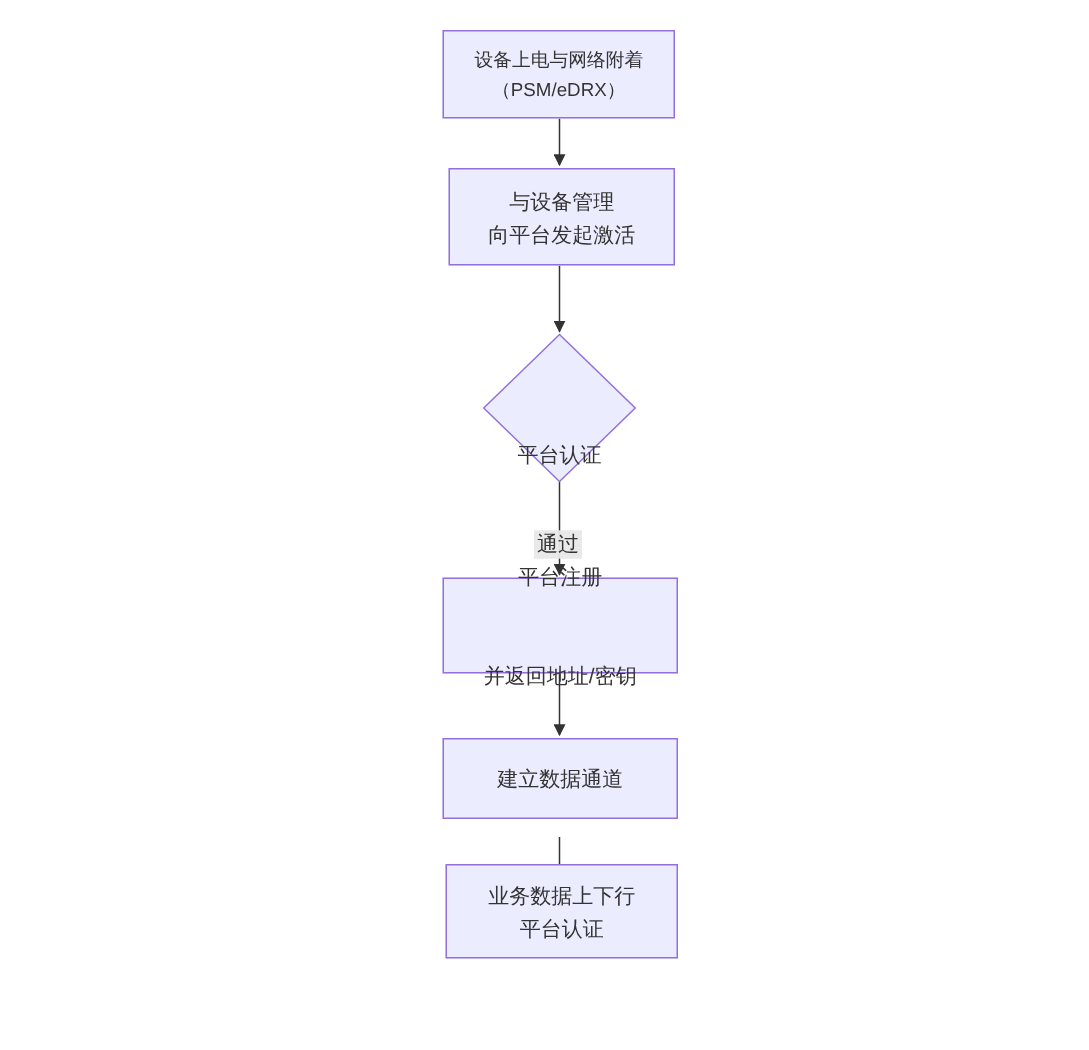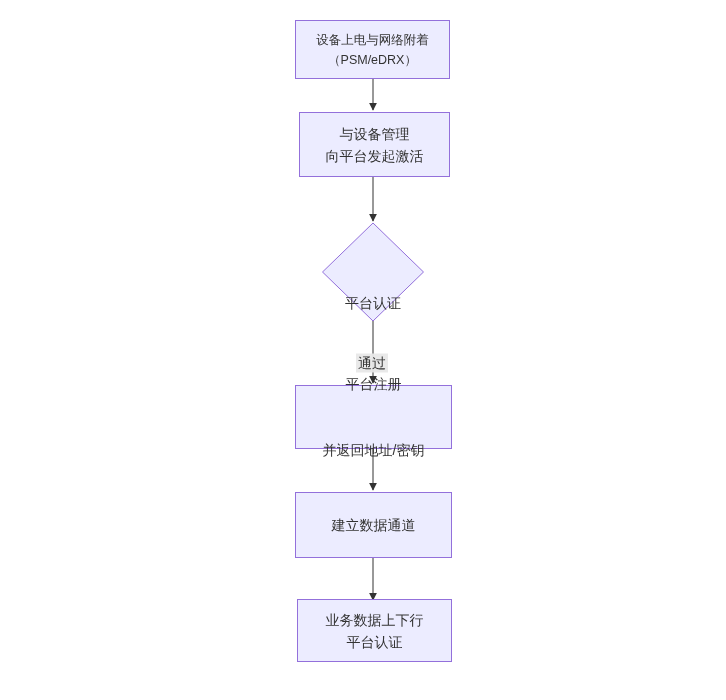--- a/index.html
+++ b/index.html
@@ -60,22 +60,22 @@
     padding: 0 2px;
     font-size: 14px;
     line-height: 19px;
     white-space: nowrap;
     margin-top: 11px;
   }
   
   #node-power   { left: 295px; top: 20px;  width: 155px; height: 59px; }
   #node-boot    { left: 299px; top: 112px; width: 151px; height: 65px; }
   #node-reg     { left: 295px; top: 385px; width: 157px; height: 64px; gap: 44px; }
-  #node-channel { left: 295px; top: 492px; width: 157px; height: 66px; }
-  #node-biz     { left: 297px; top: 599px; width: 155px; height: 63px; }
+  #node-channel { left: 295px; top: 492px; width: 157px; height: 54px; }
+  #node-biz     { left: 297px; top: 576px; width: 155px; height: 63px; }
 </style>
 </head>
 <body>
 
 <div class="canvas">
 
   <svg class="edges-layer" width="726" height="700" viewBox="0 0 726 700" xmlns="http://www.w3.org/2000/svg">
     <defs>
       <marker id="arrowhead" viewBox="0 0 10 10" refX="9" refY="5" markerWidth="8" markerHeight="8" orient="auto-start-reverse">
         <path class="arrowhead-path" d="M 0 0 L 10 5 L 0 10 z"></path>

